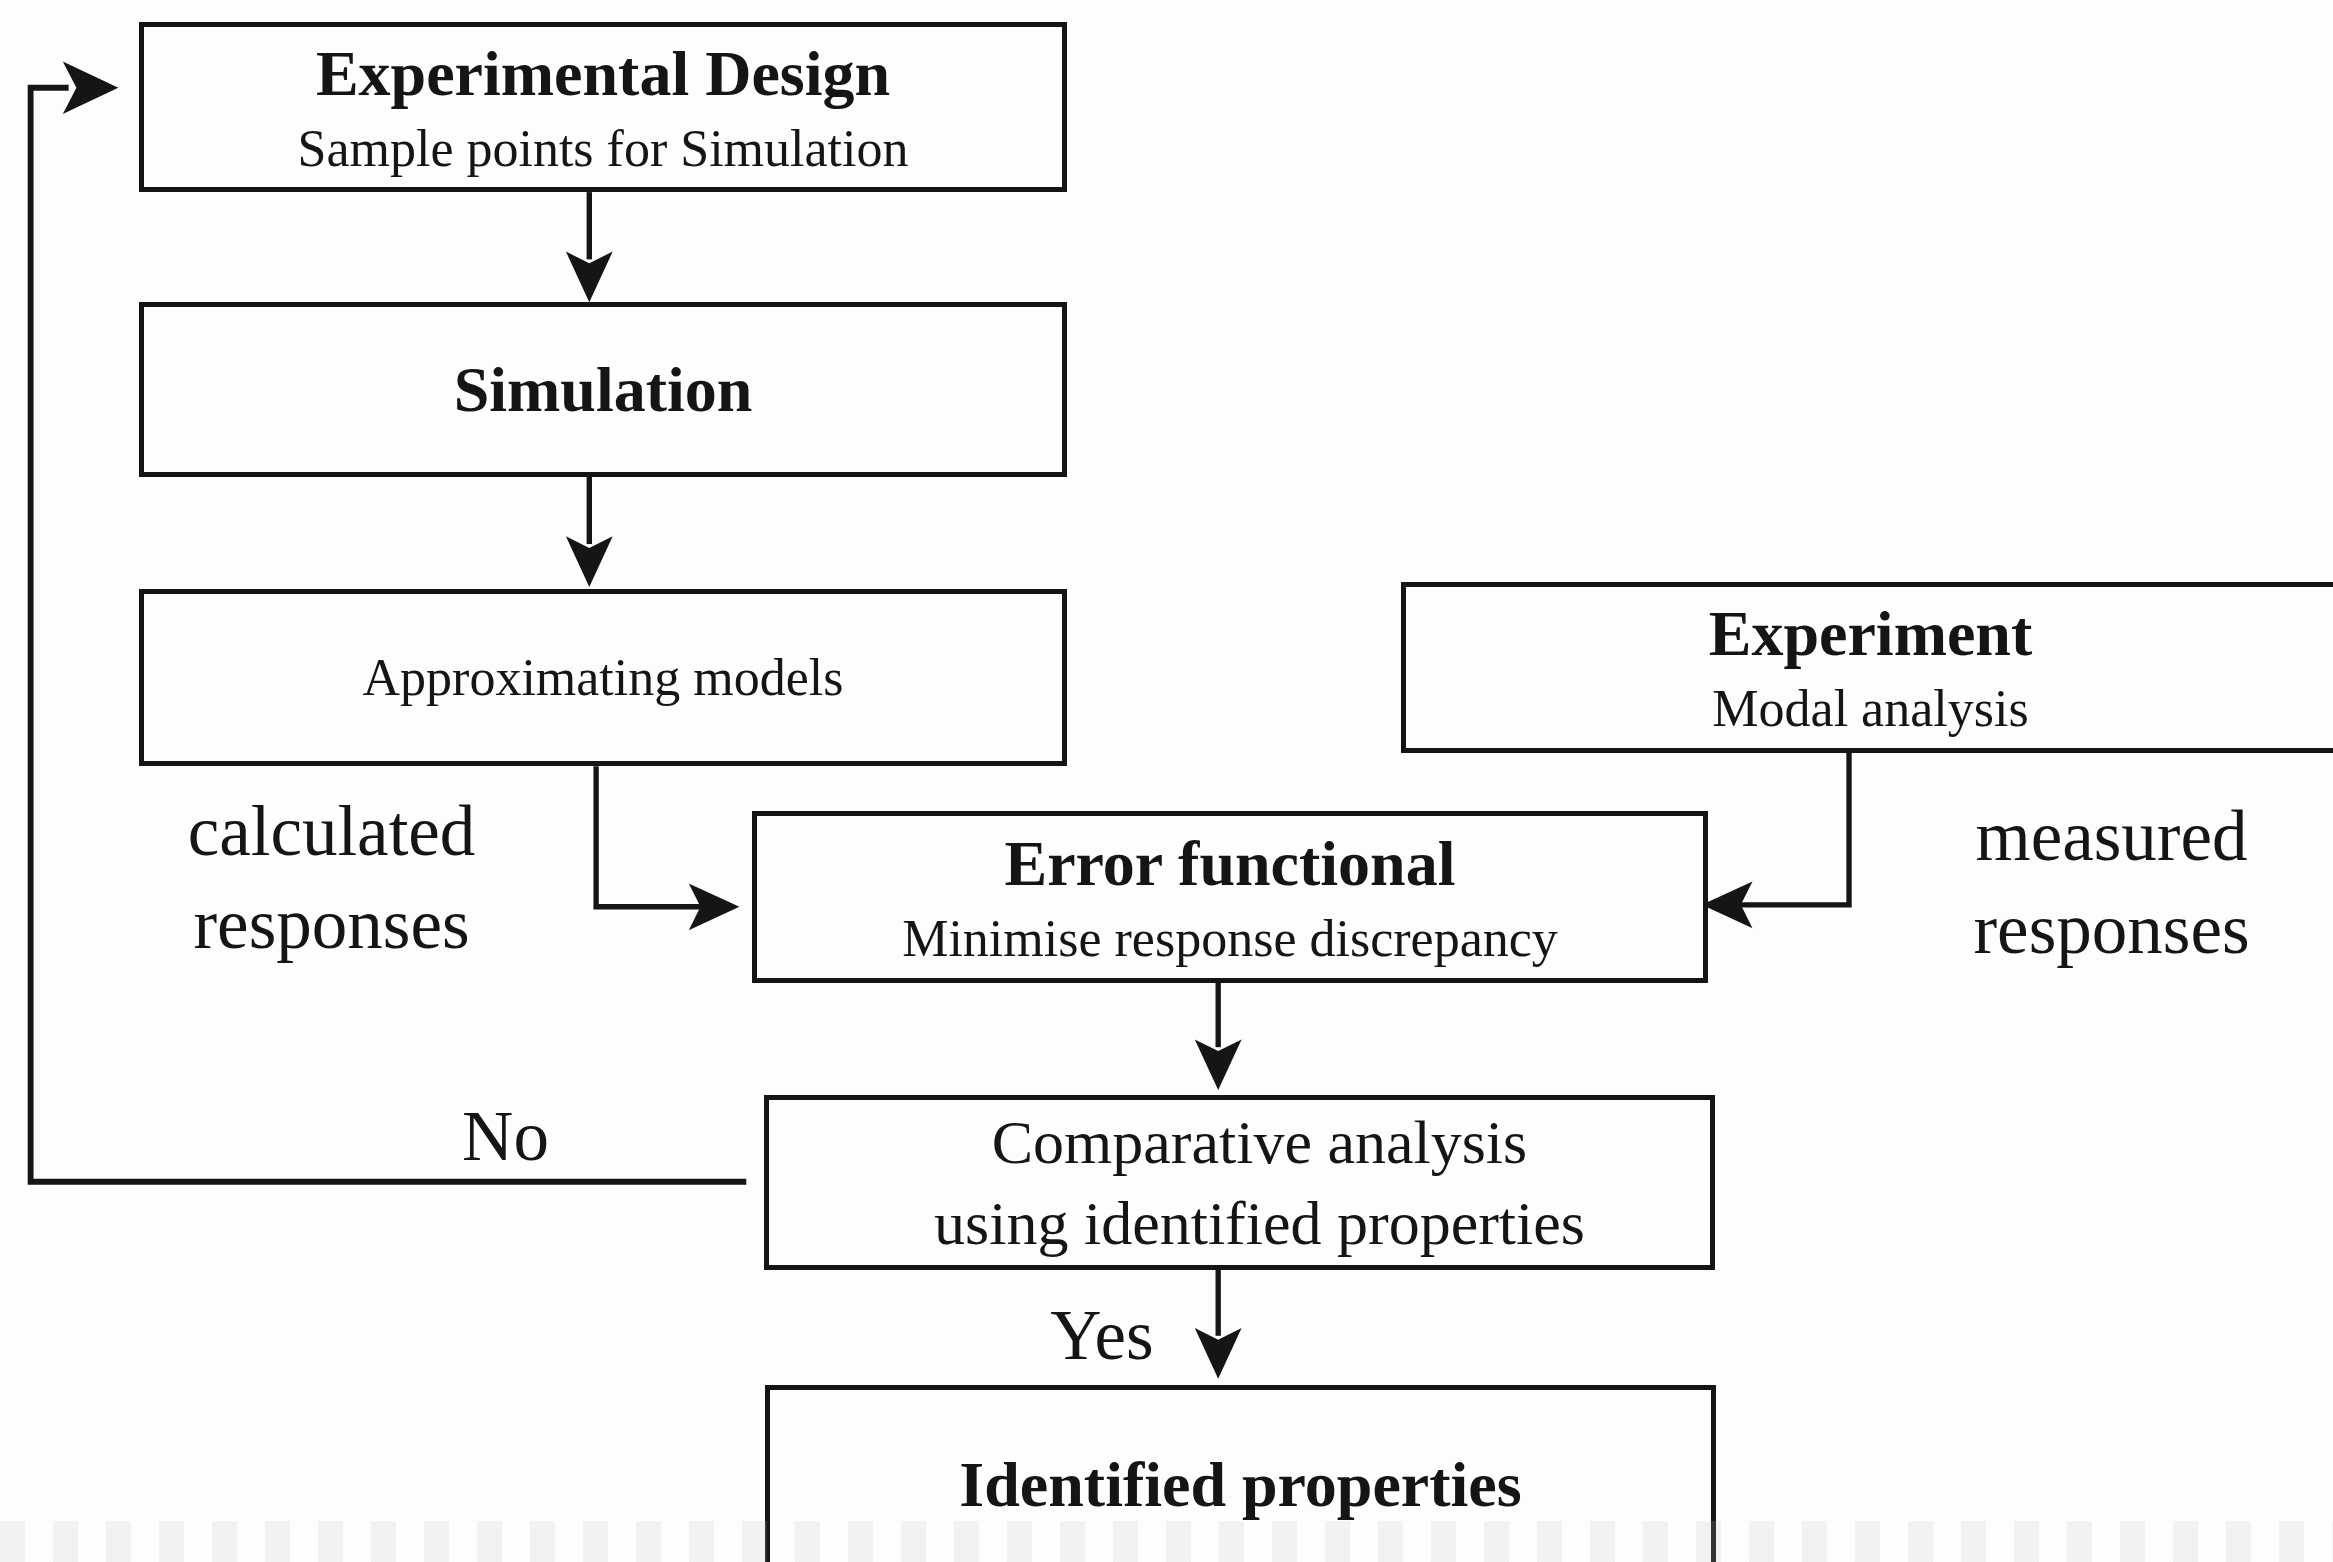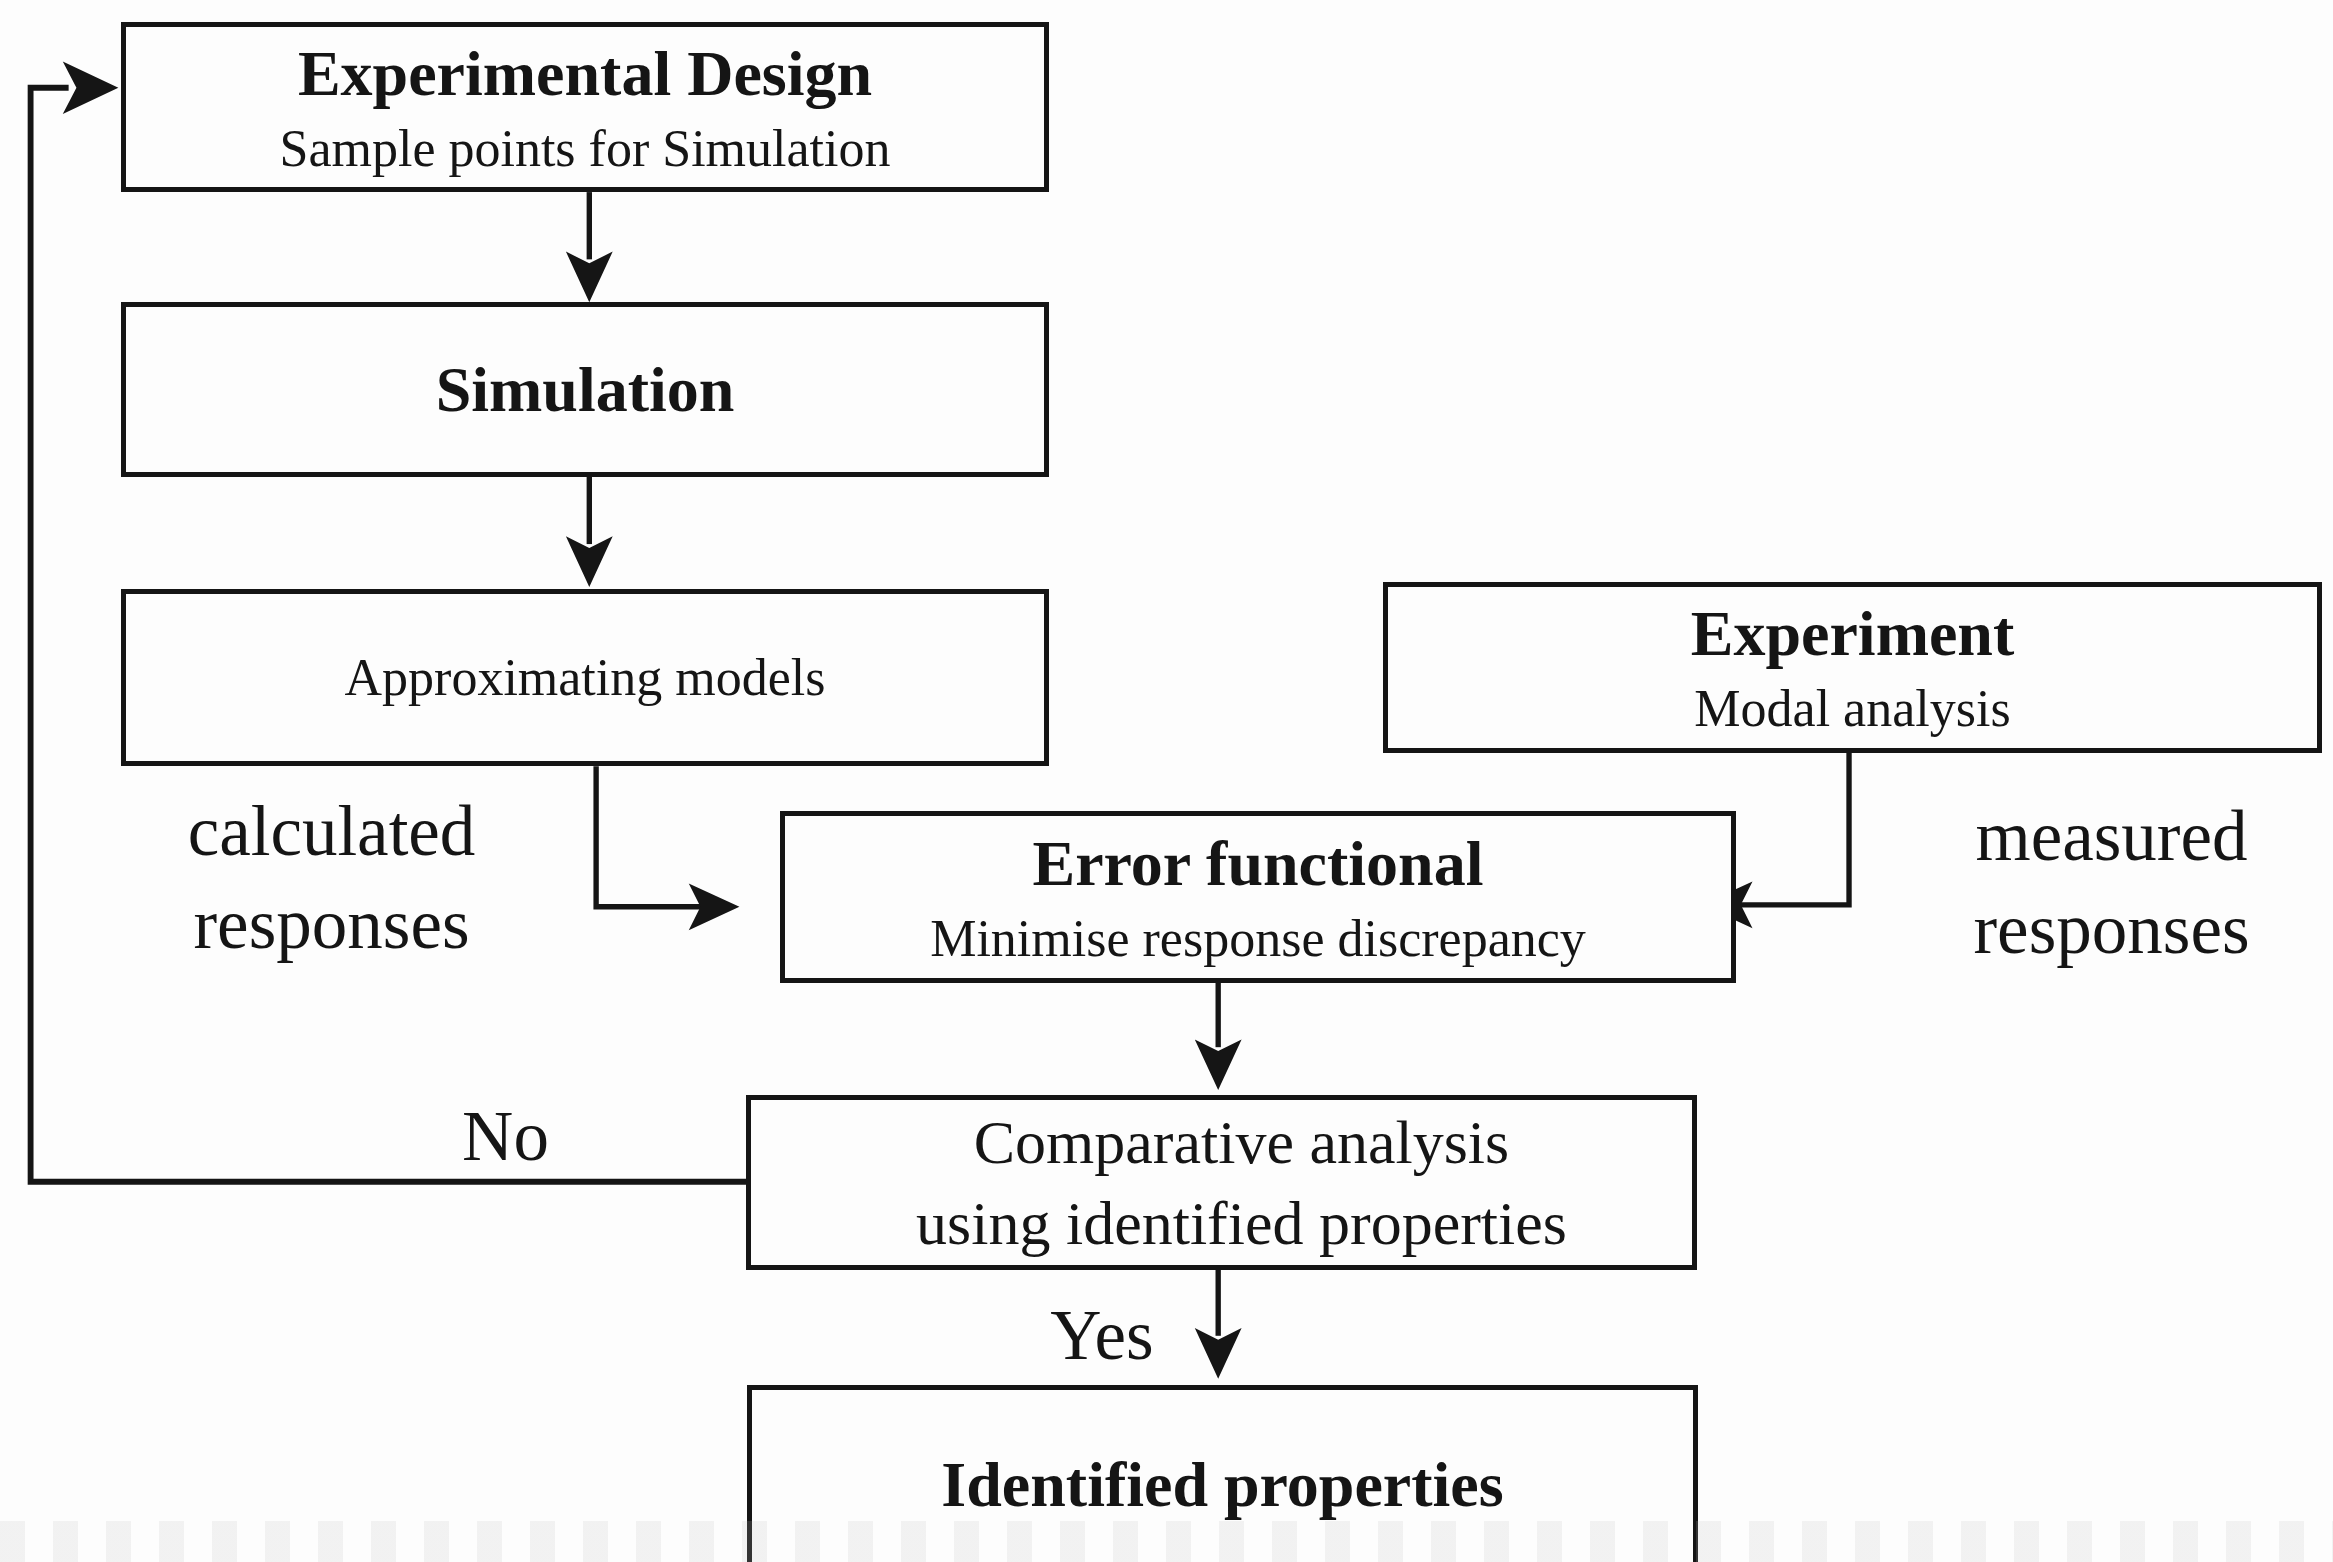--- a/index.html
+++ b/index.html
@@ -31,20 +31,21 @@
     position:absolute;
     box-sizing:border-box;
     border:5.9px solid var(--ink);
     background:var(--paper);
     display:flex;
     flex-direction:column;
     align-items:center;
     justify-content:center;
     text-align:center;
     line-height:1.3;
+    margin-left:18px;
   }
   .node .title{
     font-weight:bold;
     font-size:64px;
     white-space:nowrap;
   }
   .node .subtitle{
     font-weight:normal;
     font-size:52px;
     white-space:nowrap;
@@ -114,21 +115,21 @@
 
   <div class="node" style="left:121px;top:589px;width:928px;height:177px;">
     <div class="subtitle">Approximating models</div>
   </div>
 
   <div class="node" style="left:1383px;top:582px;width:939px;height:171px;">
     <div class="title">Experiment</div>
     <div class="subtitle">Modal analysis</div>
   </div>
 
-  <div class="node" style="left:780px;top:811px;width:956px;height:172px;">
+  <div class="node" style="left:734px;top:811px;width:956px;height:172px;">
     <div class="title">Error functional</div>
     <div class="subtitle">Minimise response discrepancy</div>
   </div>
 
   <div class="node" style="left:746px;top:1095px;width:951px;height:175px;padding-left:40px;">
     <div class="plain">Comparative analysis</div>
     <div class="plain">using identified properties</div>
   </div>
 
   <div class="node" style="left:747px;top:1385px;width:951px;height:200px;">

